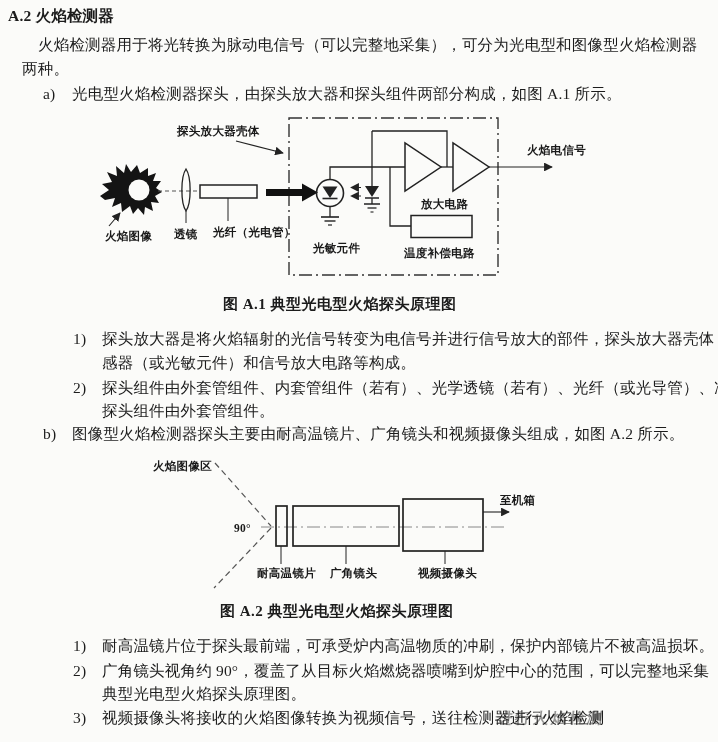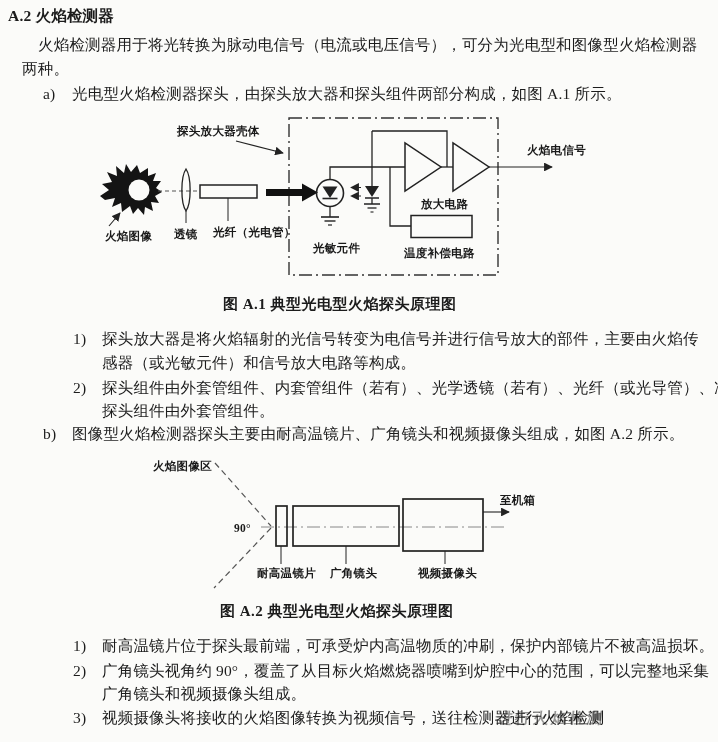--- a/index.html
+++ b/index.html
@@ -20,21 +20,21 @@
     letter-spacing:2.5px;transform:skewX(-6deg) scaleY(.95);white-space:nowrap;
   }
 </style>
 </head>
 <body>
 
 <div class="page">
 
   <div class="t heading" style="left:8px;top:7px">A.2  火焰检测器</div>
 
-  <div class="t" style="left:38px;top:36px">火焰检测器用于将光转换为脉动电信号（电流或电压信号），可分为光电型和图像型火焰检测器</div>
+  <div class="t" style="left:38px;top:36px">火焰检测器用于将光转换为脉动电信号（可以完整地采集），可分为光电型和图像型火焰检测器</div>
   <div class="t" style="left:22px;top:60px">两种。</div>
 
   <div class="t" style="left:43px;top:85px">
     <span class="marker">a)</span><span>光电型火焰检测器探头，由探头放大器和探头组件两部分构成，如图 A.1 所示。</span>
   </div>
 
   <svg class="fig" style="top:110px" width="718" height="186" viewBox="0 110 718 186">
     <defs>
       <marker id="ar1" viewBox="0 0 10 10" refX="9" refY="5" markerWidth="8" markerHeight="8" orient="auto-start-reverse">
         <path d="M0,0 L10,5 L0,10 Z" fill="#222"></path>
@@ -105,21 +105,21 @@
     <polyline points="390,167 390,226 411,226" fill="none" stroke="#222" stroke-width="1.3"></polyline>
     <rect x="411" y="215.5" width="61" height="22" fill="none" stroke="#222" stroke-width="1.5"></rect>
     <text x="404" y="257">温度补偿电路</text>
 
     <text x="313" y="252">光敏元件</text>
   </svg>
 
   <div class="t caption" style="left:223px;top:295px">图 A.1  典型光电型火焰探头原理图</div>
 
   <div class="t" style="left:73px;top:330px">
-    <span class="marker">1)</span><span>探头放大器是将火焰辐射的光信号转变为电信号并进行信号放大的部件，主要由火焰传</span>
+    <span class="marker">1)</span><span>探头放大器是将火焰辐射的光信号转变为电信号并进行信号放大的部件，探头放大器壳体</span>
   </div>
   <div class="t" style="left:102px;top:354px">感器（或光敏元件）和信号放大电路等构成。</div>
   <div class="t" style="left:73px;top:379px">
     <span class="marker">2)</span><span>探头组件由外套管组件、内套管组件（若有）、光学透镜（若有）、光纤（或光导管）、冷却风组</span>
   </div>
   <div class="t" style="left:102px;top:402px">探头组件由外套管组件。</div>
 
   <div class="t" style="left:43px;top:425px">
     <span class="marker">b)</span><span>图像型火焰检测器探头主要由耐高温镜片、广角镜头和视频摄像头组成，如图 A.2 所示。</span>
   </div>
@@ -155,20 +155,20 @@
   </svg>
 
   <div class="t caption" style="left:220px;top:602px">图 A.2  典型光电型火焰探头原理图</div>
 
   <div class="t" style="left:73px;top:637px">
     <span class="marker">1)</span><span>耐高温镜片位于探头最前端，可承受炉内高温物质的冲刷，保护内部镜片不被高温损坏。</span>
   </div>
   <div class="t" style="left:73px;top:662px">
     <span class="marker">2)</span><span>广角镜头视角约 90°，覆盖了从目标火焰燃烧器喷嘴到炉腔中心的范围，可以完整地采集</span>
   </div>
-  <div class="t" style="left:102px;top:685px">广角镜头和视频摄像头组成。</div>
+  <div class="t" style="left:102px;top:685px">典型光电型火焰探头原理图。</div>
   <div class="t" style="left:73px;top:709px">
     <span class="marker">3)</span><span>视频摄像头将接收的火焰图像转换为视频信号，送往检测器进行火焰检测</span>
   </div>
 
   <div class="ghost" style="left:497px;top:708px">进行火焰检测</div>
 
 </div>
 
 </body></html>

